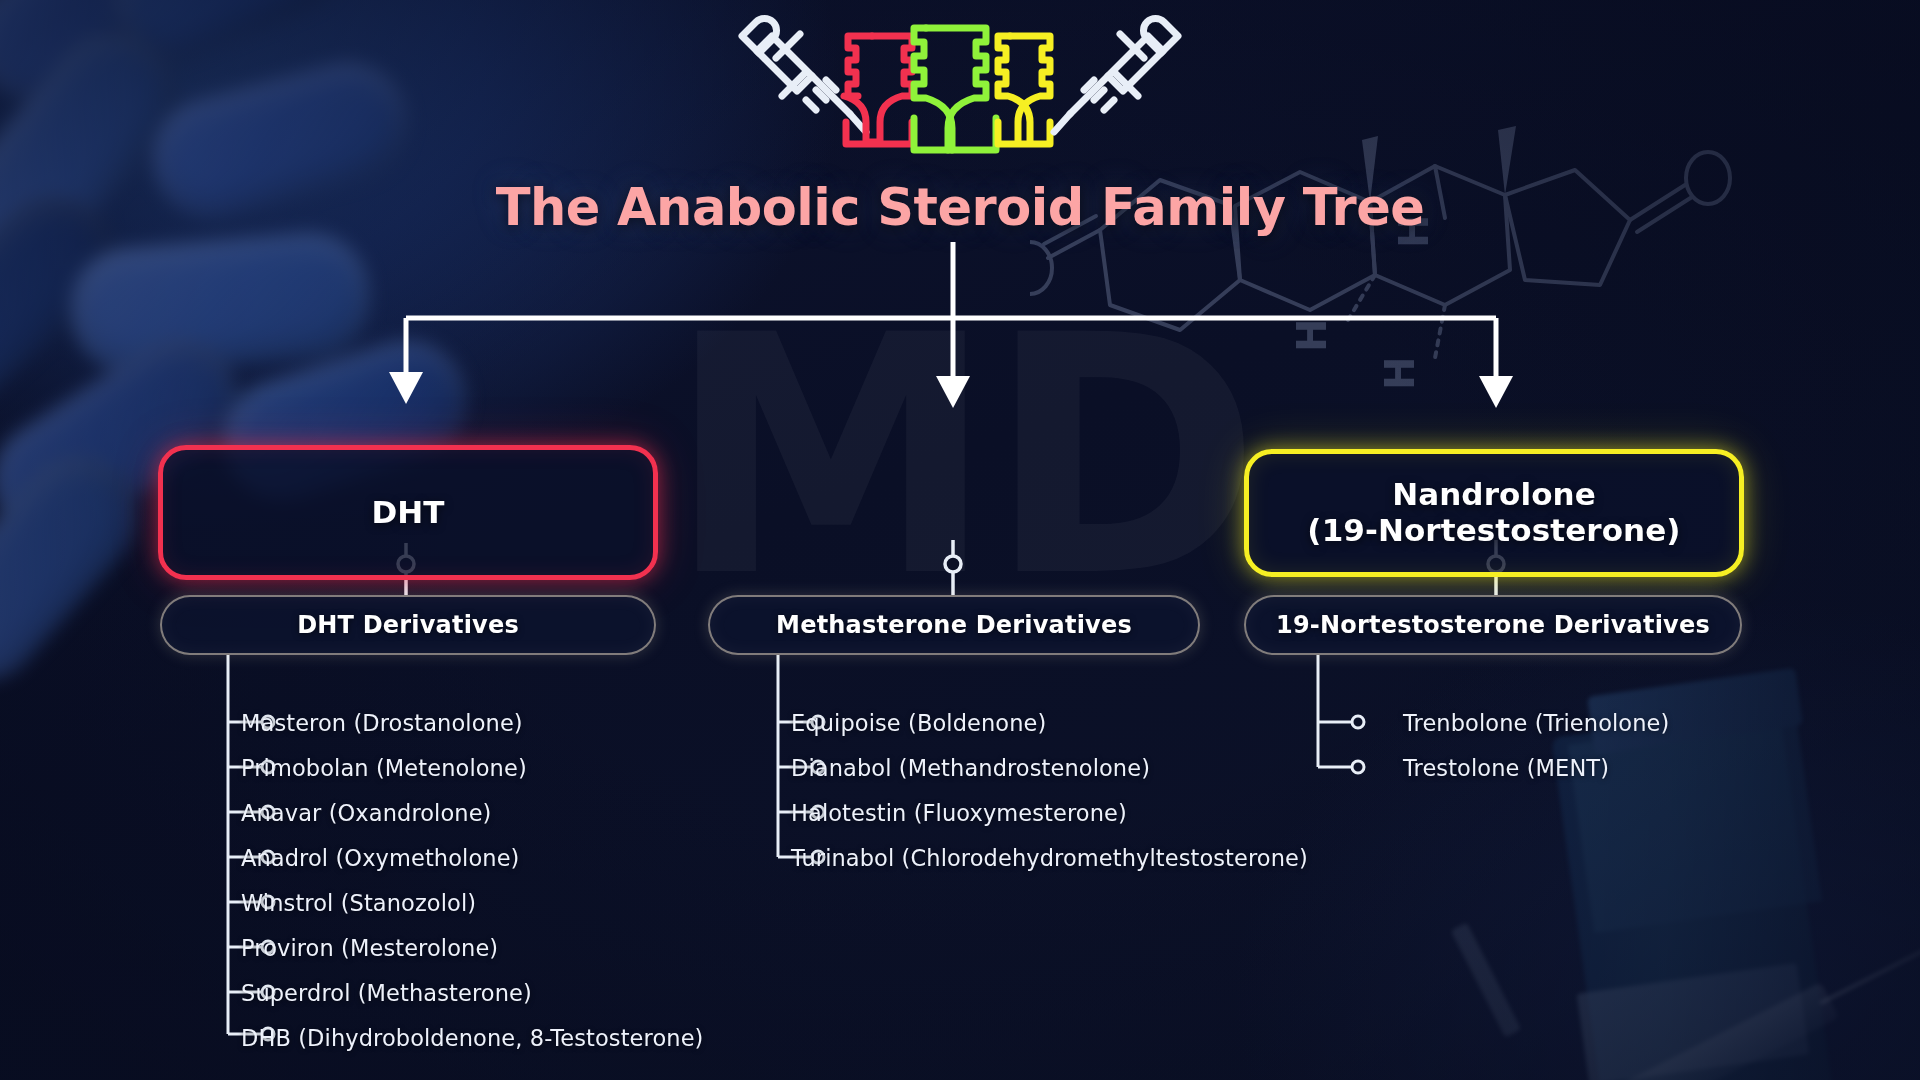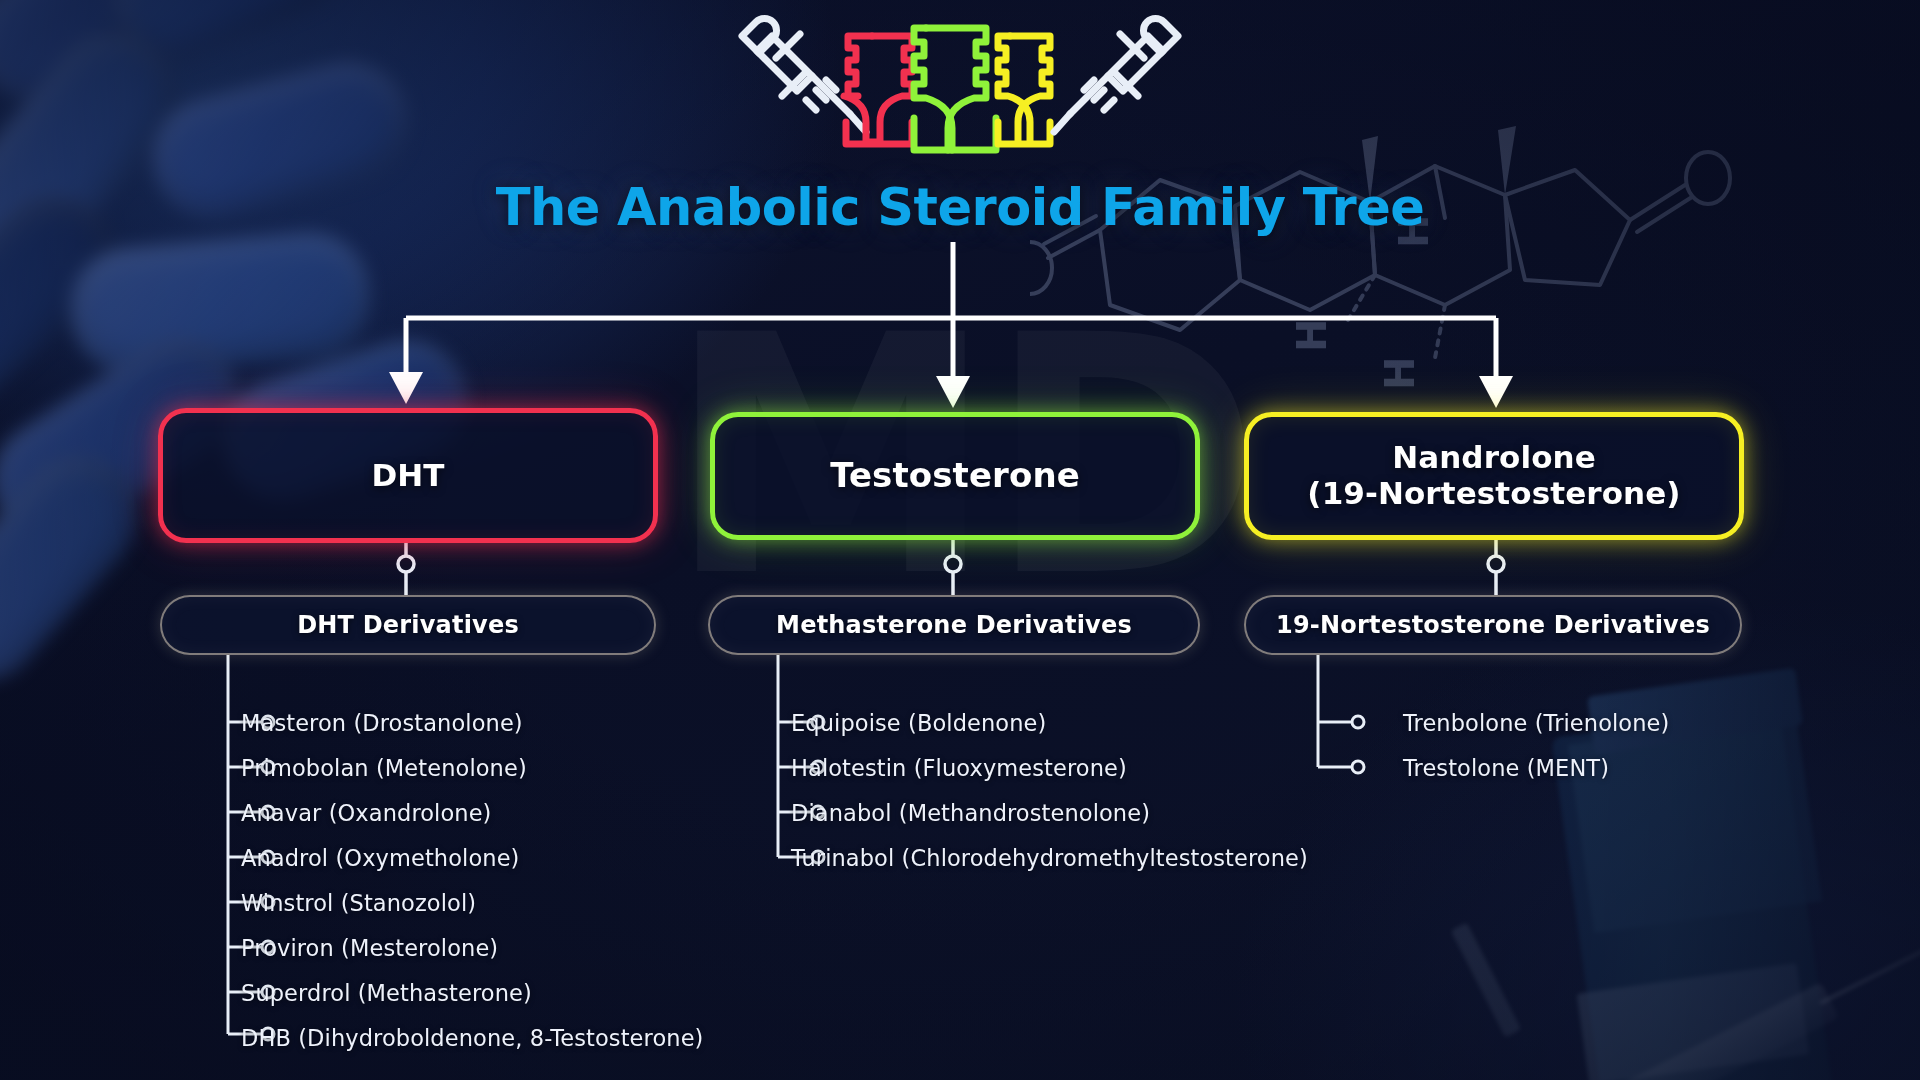--- a/index.html
+++ b/index.html
@@ -94,33 +94,33 @@
   #fg { position:absolute; inset:0; }
 
   
   .logo { position:absolute; left:50%; top:14px; transform:translateX(-50%); width:480px; height:140px; }
 
   
   .title {
     position:absolute; left:0; right:0; top:178px; text-align:center;
     font-family:"DejaVu Sans", sans-serif;
     font-size:51px; font-weight:bold; letter-spacing:-.5px;
-    color:#0ea5e9;
+    color:#fca5a5;
     text-shadow:0 2px 14px rgba(0,0,0,.65), 0 0 30px rgba(120,150,220,.25);
   }
 
   
   .connectors { position:absolute; inset:0; pointer-events:none; }
 
   
   .cat-box {
     position:absolute; border-radius:28px;
     background:rgba(10,16,42,.80);
     display:flex; align-items:center; justify-content:center;
-    text-align:center; padding:6px 18px;
+    text-align:center; padding:6px 18px;margin-top:37px;
   }
   .cat-box .cat-label {
     color:#fff; font-weight:bold; line-height:1.16;
     font-size:31px; letter-spacing:.1px;
     text-shadow:0 2px 8px rgba(0,0,0,.6);
   }
   #cat-dht {
     left:158px; top:408px; width:500px; height:135px;
     border:5px solid #f2314f;
     box-shadow:0 0 20px rgba(242,49,79,.55), 0 0 48px rgba(242,49,79,.22), inset 0 0 22px rgba(242,49,79,.10);
@@ -349,23 +349,20 @@
         <circle cx="1358" cy="767" r="6" fill="none"></circle>
     </g>
   </svg>
 
   <div class="cat-box" id="cat-dht">
     <div class="cat-label">
       <span>DHT</span><br>
     </div>
   </div>
 
-  <div class="cat-box" id="cat-test">
-    <div class="cat-label">Testosterone</div>
-  </div>
 
   <div class="cat-box" id="cat-nand">
     <div class="cat-label">
       <span>Nandrolone</span><br>
       <span>(19-Nortestosterone)</span>
     </div>
   </div>
 
   <div class="deriv-box" id="deriv-dht">
     <span class="deriv-label">DHT Derivatives</span>
@@ -402,26 +399,26 @@
     <div class="item-row">
         <span class="item-text">DHB (Dihydroboldenone, 8-Testosterone)</span>
       </div>
   </div>
 
   <div class="item-list" id="list-test">
     <div class="item-row">
         <span class="item-text">Equipoise (Boldenone)</span>
       </div>
     <div class="item-row">
+        <span class="item-text">Dianabol (Methandrostenolone)</span>
+      </div>
+    <div class="item-row">
         <span class="item-text">Halotestin (Fluoxymesterone)</span>
       </div>
     <div class="item-row">
-        <span class="item-text">Dianabol (Methandrostenolone)</span>
-      </div>
-    <div class="item-row">
         <span class="item-text">Turinabol (Chlorodehydromethyltestosterone)</span>
       </div>
   </div>
 
   <div class="item-list" id="list-nand">
     <div class="item-row">
         <span class="item-text">Trenbolone (Trienolone)</span>
       </div>
     <div class="item-row">
         <span class="item-text">Trestolone (MENT)</span>

